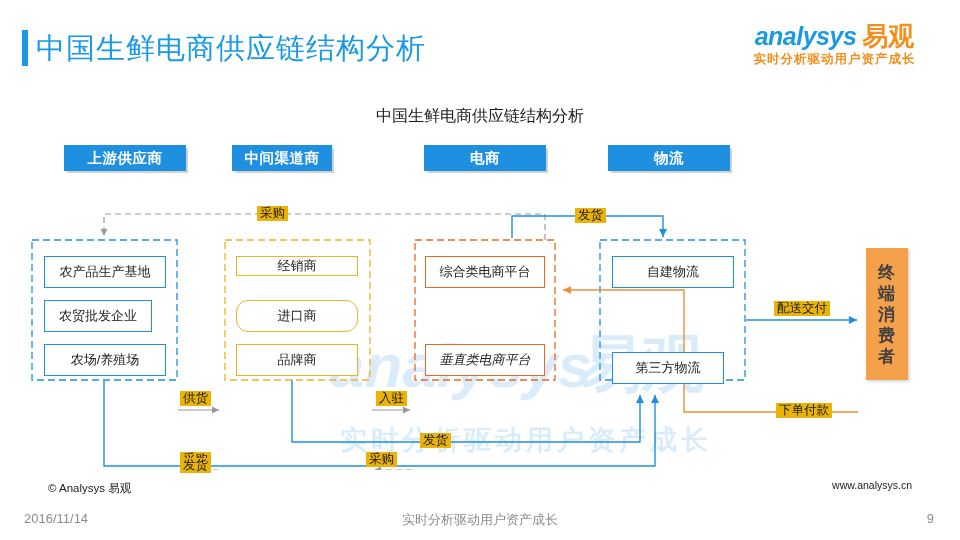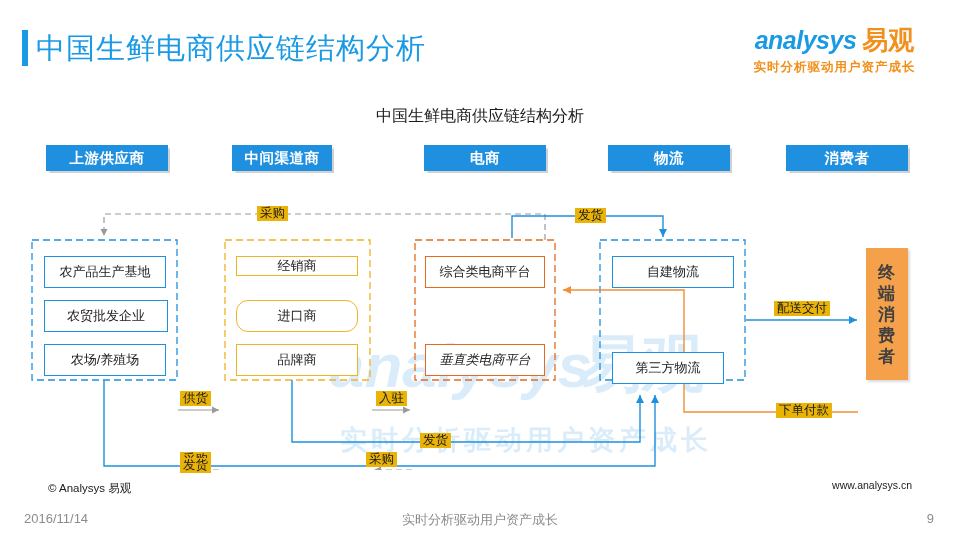--- a/index.html
+++ b/index.html
@@ -37,21 +37,21 @@
     line-height: 40px;
     white-space: nowrap;
   }
 
   .brand {
     position: absolute;
     right: 18px; top: 26px;
     text-align: center;
     width: 215px;
   }
-  .brand-line { white-space: nowrap; line-height: 28px; }
+  .brand-line { white-space: nowrap; line-height: 20px; }
   .brand-mark {
     font-size: 25px;
     font-style: italic;
     font-weight: bold;
     color: #1a9ae4;
     letter-spacing: -0.5px;
   }
   .brand-cn {
     font-size: 26px;
     font-weight: bold;
@@ -259,28 +259,27 @@
 
     <path d="M746,190 L857,190" fill="none" stroke="#1f90e0" stroke-width="1.4" marker-end="url(#arrBlue)"></path>
 
     <path d="M858,282 L684,282 L684,160 L563,160" fill="none" stroke="#f0903a" stroke-width="1.4" marker-end="url(#arrOrange)"></path>
 
     <path d="M292,250 L292,312 L640,312 L640,265" fill="none" stroke="#1f90e0" stroke-width="1.4" marker-end="url(#arrBlue)"></path>
 
     <path d="M104,250 L104,336 L655,336 L655,265" fill="none" stroke="#1f90e0" stroke-width="1.4" marker-end="url(#arrBlue)"></path>
   </svg>
 
-  <div class="col-head" style="left:46px;  top:15px; width:122px;">上游供应商</div>
+  <div class="col-head" style="left:64px;  top:15px; width:122px;">上游供应商</div>
   <div class="col-head" style="left:232px; top:15px; width:100px;">中间渠道商</div>
   <div class="col-head" style="left:424px; top:15px; width:122px;">电商</div>
   <div class="col-head" style="left:608px; top:15px; width:122px;">物流</div>
-  <div class="col-head" style="left:786px; top:15px; width:122px;">消费者</div>
 
   <div class="node blue" style="left:44px;  top:126px; width:122px; height:32px;">农产品生产基地</div>
-  <div class="node blue" style="left:44px;  top:170px; width:124px; height:32px;">农贸批发企业</div>
+  <div class="node blue" style="left:44px;  top:170px; width:108px; height:32px;">农贸批发企业</div>
   <div class="node blue" style="left:44px;  top:214px; width:122px; height:32px;">农场/养殖场</div>
 
   <div class="node yellow" style="left:236px; top:126px; width:122px; height:20px;">经销商</div>
   <div class="node yellow" style="left:236px; top:170px; width:122px; height:32px;border-radius:12px;">进口商</div>
   <div class="node yellow" style="left:236px; top:214px; width:122px; height:32px;">品牌商</div>
 
   <div class="node orange" style="left:425px; top:126px; width:120px; height:32px;">综合类电商平台</div>
   <div class="node orange" style="left:425px; top:214px; width:120px; height:32px;font-style:italic;">垂直类电商平台</div>
 
   <div class="node blue" style="left:612px; top:126px; width:122px; height:32px;">自建物流</div>

